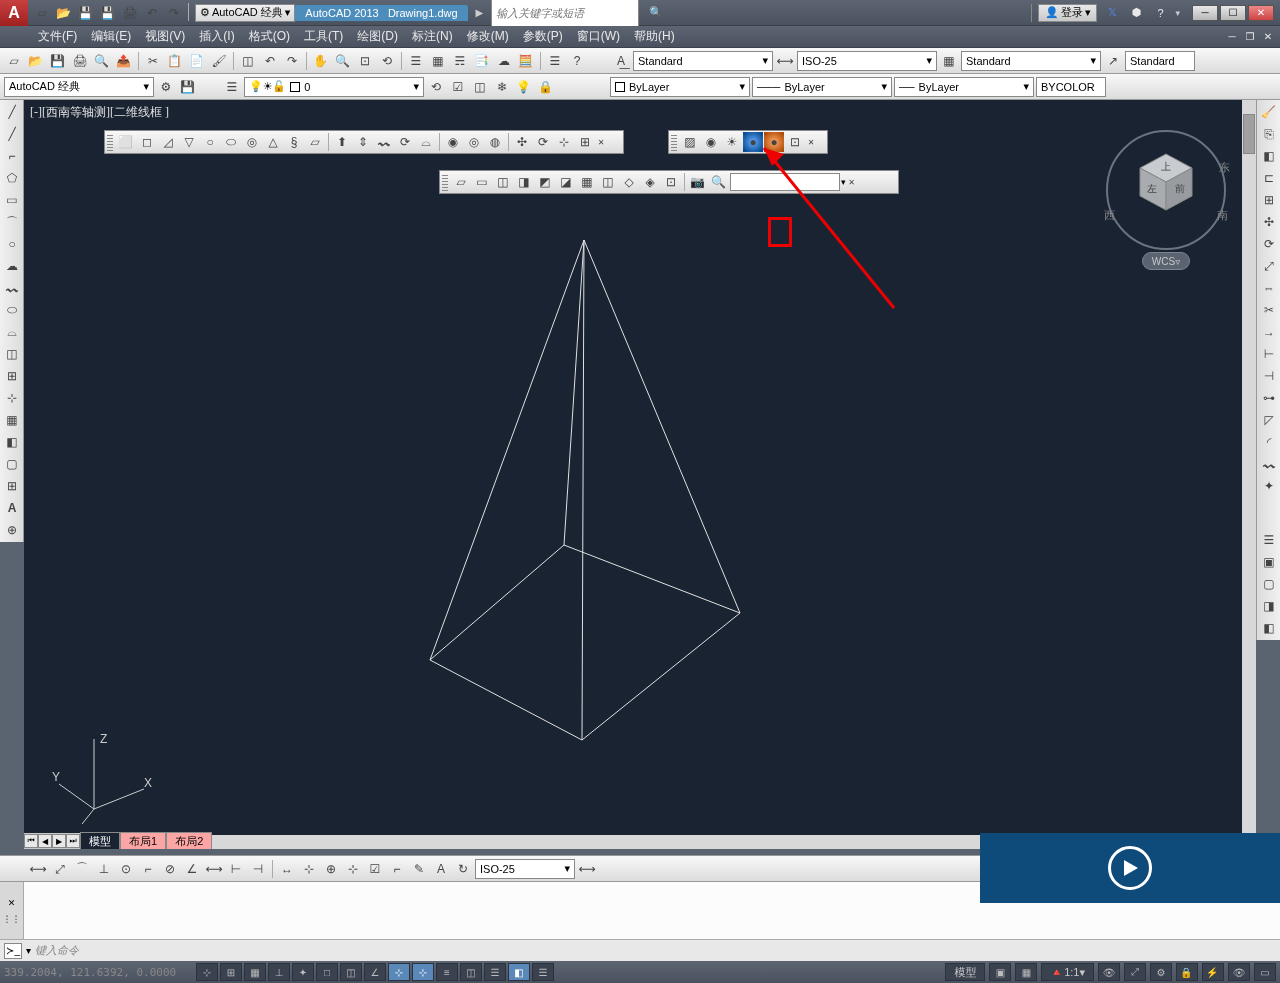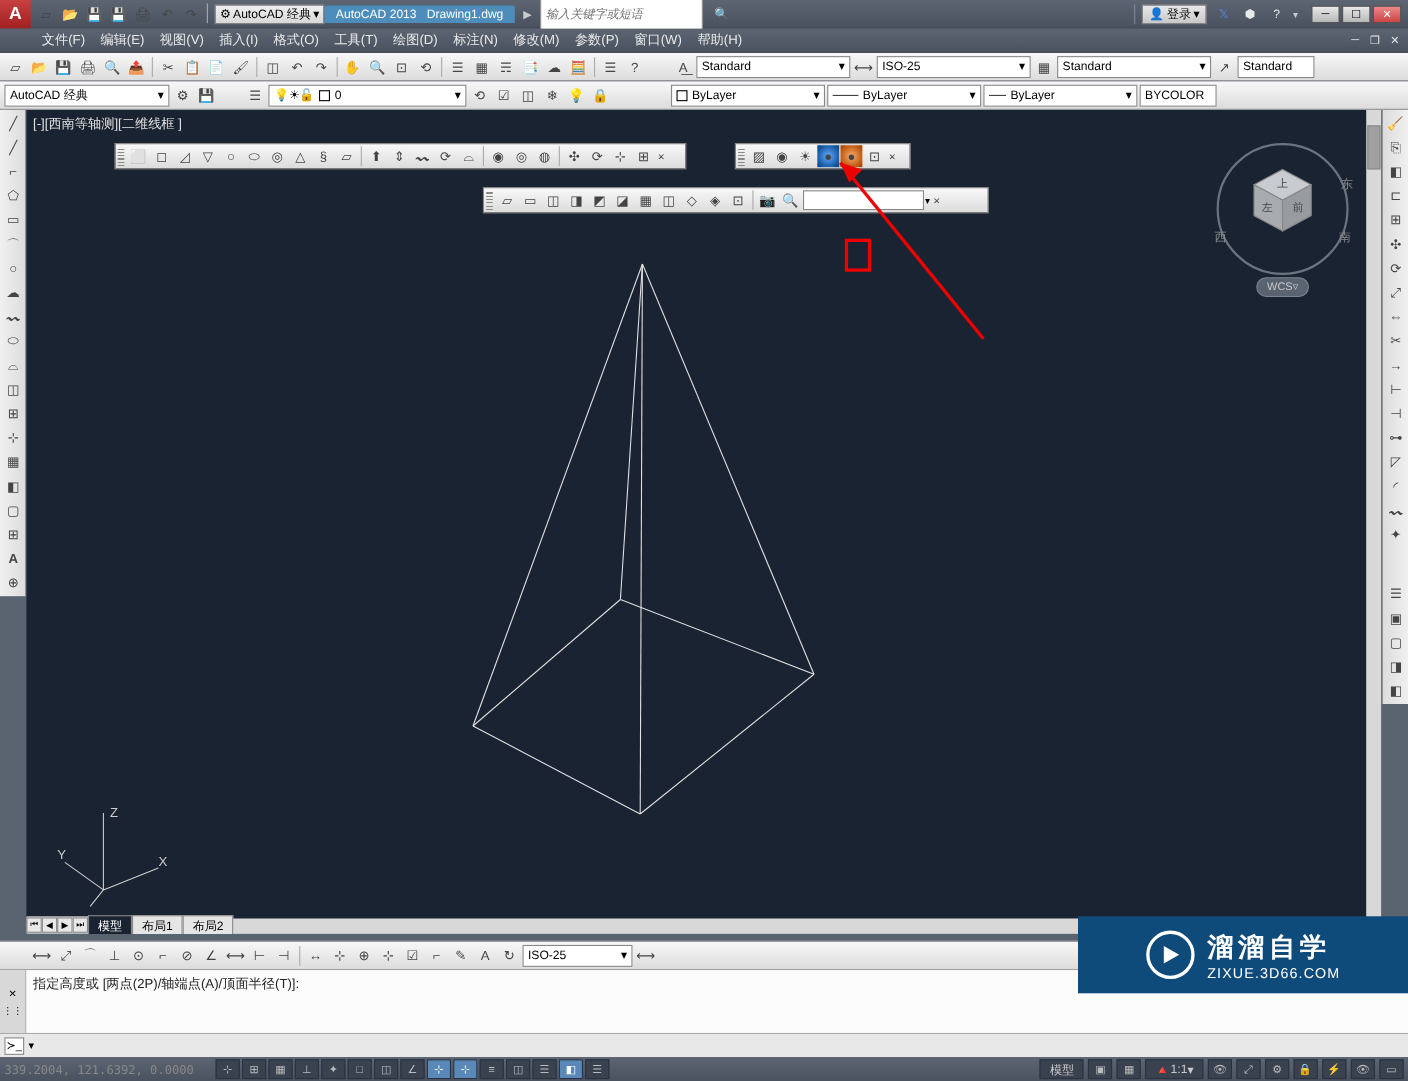--- a/index.html
+++ b/index.html
@@ -36,21 +36,21 @@
 
 
 .left-toolbar { position: absolute; left: 0; top: 100px; width: 24px; background: linear-gradient(90deg,#f0f0f0,#dcdcdc); border-right: 1px solid #999; display: flex; flex-direction: column; gap: 2px; padding: 2px; }
 .left-toolbar .tb-btn { width: 20px; height: 20px; }
 
 
 .right-toolbar { position: absolute; right: 0; top: 100px; width: 24px; background: linear-gradient(90deg,#dcdcdc,#f0f0f0); border-left: 1px solid #999; display: flex; flex-direction: column; gap: 2px; padding: 2px; }
 
 
 .drawing-area { position: absolute; left: 24px; right: 24px; top: 100px; bottom: 134px; background: #1a2332; overflow: hidden; }
-.viewport-label { position: absolute; left: 6px; top: 4px; color: #e0e0e0; font-size: 12px; font-family: Liberation Sans, sans-serif; }
+.viewport-label { position: absolute; left: 6px; top: 4px; color: #e0e0e0; font-size: 12px; font-family: Liberation Serif, serif; }
 .float-toolbar { position: absolute; background: linear-gradient(#f8f8f8,#dcdcdc); border: 1px solid #888; display: flex; align-items: center; padding: 2px; gap: 1px; height: 24px; }
 .float-grip { width: 6px; height: 18px; background: repeating-linear-gradient(0deg,#888,#888 1px,transparent 1px,transparent 3px); margin-right: 2px; }
 .float-close { width: 10px; height: 10px; font-size: 8px; color: #444; cursor: pointer; display: flex; align-items: center; justify-content: center; }
 .float-input { width: 110px; height: 18px; background: #fff; border: 1px solid #888; }
 
 
 .red-box { position: absolute; left: 744px; top: 117px; width: 24px; height: 30px; border: 3px solid #e00; pointer-events: none; }
 
 
 .viewcube { position: absolute; right: 30px; top: 30px; width: 120px; height: 140px; }
@@ -62,21 +62,21 @@
 .ucs { position: absolute; left: 20px; bottom: 20px; }
 
 
 .hscroll { position: absolute; left: 75px; right: 0; bottom: 0; height: 14px; background: #d8d8d8; }
 .vscroll { position: absolute; right: 0; top: 0; bottom: 14px; width: 14px; background: #d8d8d8; }
 .scroll-thumb { background: #a0a0a0; border: 1px solid #888; }
 
 
 .layout-tabs { position: absolute; left: 0; bottom: 0; height: 16px; display: flex; align-items: center; background: #c8c8c8; font-size: 11px; }
 .lt-btn { width: 14px; height: 14px; background: #e8e8e8; border: 1px solid #888; font-size: 8px; display: flex; align-items: center; justify-content: center; cursor: pointer; }
-.lt-tab { padding: 1px 8px; background: #e5e5e5; border: 1px solid #888; border-bottom: none; cursor: pointer; }
+.lt-tab { padding: 1px 8px; background: #fca5a5; border: 1px solid #888; border-bottom: none; cursor: pointer; }
 .lt-tab.active { background: #1a2332; color: #fff; }
 
 
 .bottom-panel { position: absolute; left: 0; right: 0; bottom: 0; }
 .dim-toolbar { height: 26px; background: linear-gradient(#f8f8f8,#dcdcdc); border-top: 1px solid #999; display: flex; align-items: center; padding: 0 28px; gap: 2px; }
 .cmd-panel { height: 58px; background: #f4f4f4; border-top: 1px solid #999; display: flex; }
 .cmd-grip { width: 24px; background: #d8d8d8; display: flex; flex-direction: column; justify-content: center; align-items: center; gap: 6px; border-right: 1px solid #aaa; }
 .cmd-history { flex: 1; background: #fcfcfc; font-size: 12px; padding: 4px 6px; font-family: SimSun, monospace; color: #222; line-height: 16px; }
 .cmd-input-row { height: 22px; background: #e8e8e8; display: flex; align-items: center; padding: 0 4px; gap: 4px; border-top: 1px solid #aaa; }
 .cmd-prompt { width: 18px; height: 16px; background: #fff; border: 1px solid #888; font-size: 10px; display: flex; align-items: center; justify-content: center; }
@@ -467,27 +467,27 @@
       </div>
     <button class="tb-btn">⟷</button>
   </div>
 
   <div class="cmd-panel">
     <div class="cmd-grip">
       <span style="font-size:9px">✕</span>
       <span style="font-size:9px">⋮⋮</span>
     </div>
     <div class="cmd-history">
-      <div>指定高度或 [两点(2P)/轴端点(A)/顶面半径(T)]:</div>
     </div>
   </div>
 
   <div class="cmd-input-row">
     <div class="cmd-prompt">≻_</div>
     <span style="font-size:10px">▾</span>
+    <div class="cmd-input">键入命令</div>
   </div>
 
   <div class="status-bar">
     <div class="sb-coords">339.2004, 121.6392, 0.0000</div>
     <button class="sb-btn">⊹</button>
     <button class="sb-btn">⊞</button>
     <button class="sb-btn">▦</button>
     <button class="sb-btn">⊥</button>
     <button class="sb-btn">✦</button>
     <button class="sb-btn">□</button>
@@ -515,17 +515,13 @@
     </div>
   </div>
 </div>
 
 <div class="watermark">
   <div class="wm-logo">
     <svg width="20" height="20">
         <polygon points="4,2 18,10 4,18" fill="#fff"></polygon>
       </svg>
   </div>
-  <div class="wm-text">
-    <div class="wm-title">溜溜自学</div>
-    <div class="wm-url">ZIXUE.3D66.COM</div>
-  </div>
 </div>
 
 </body></html>

